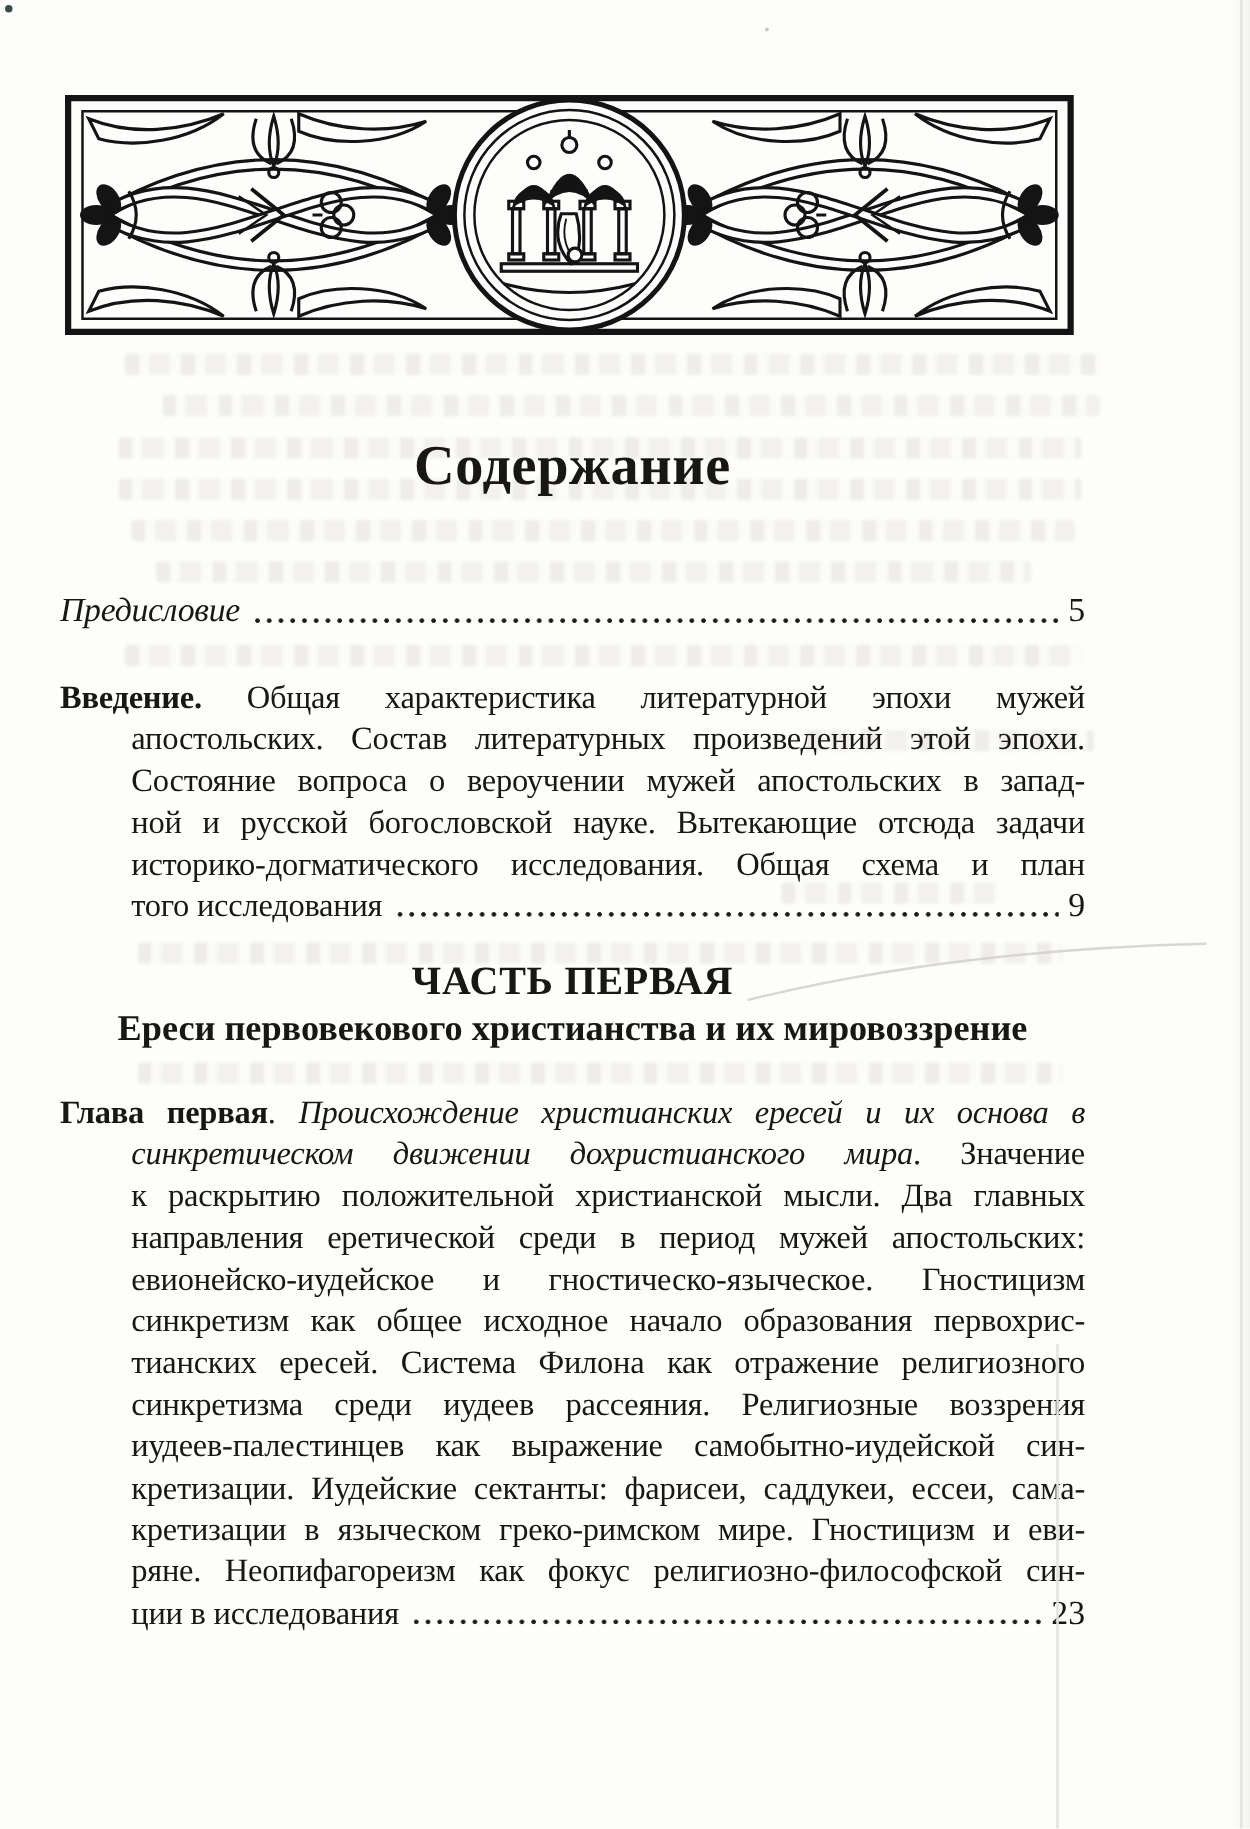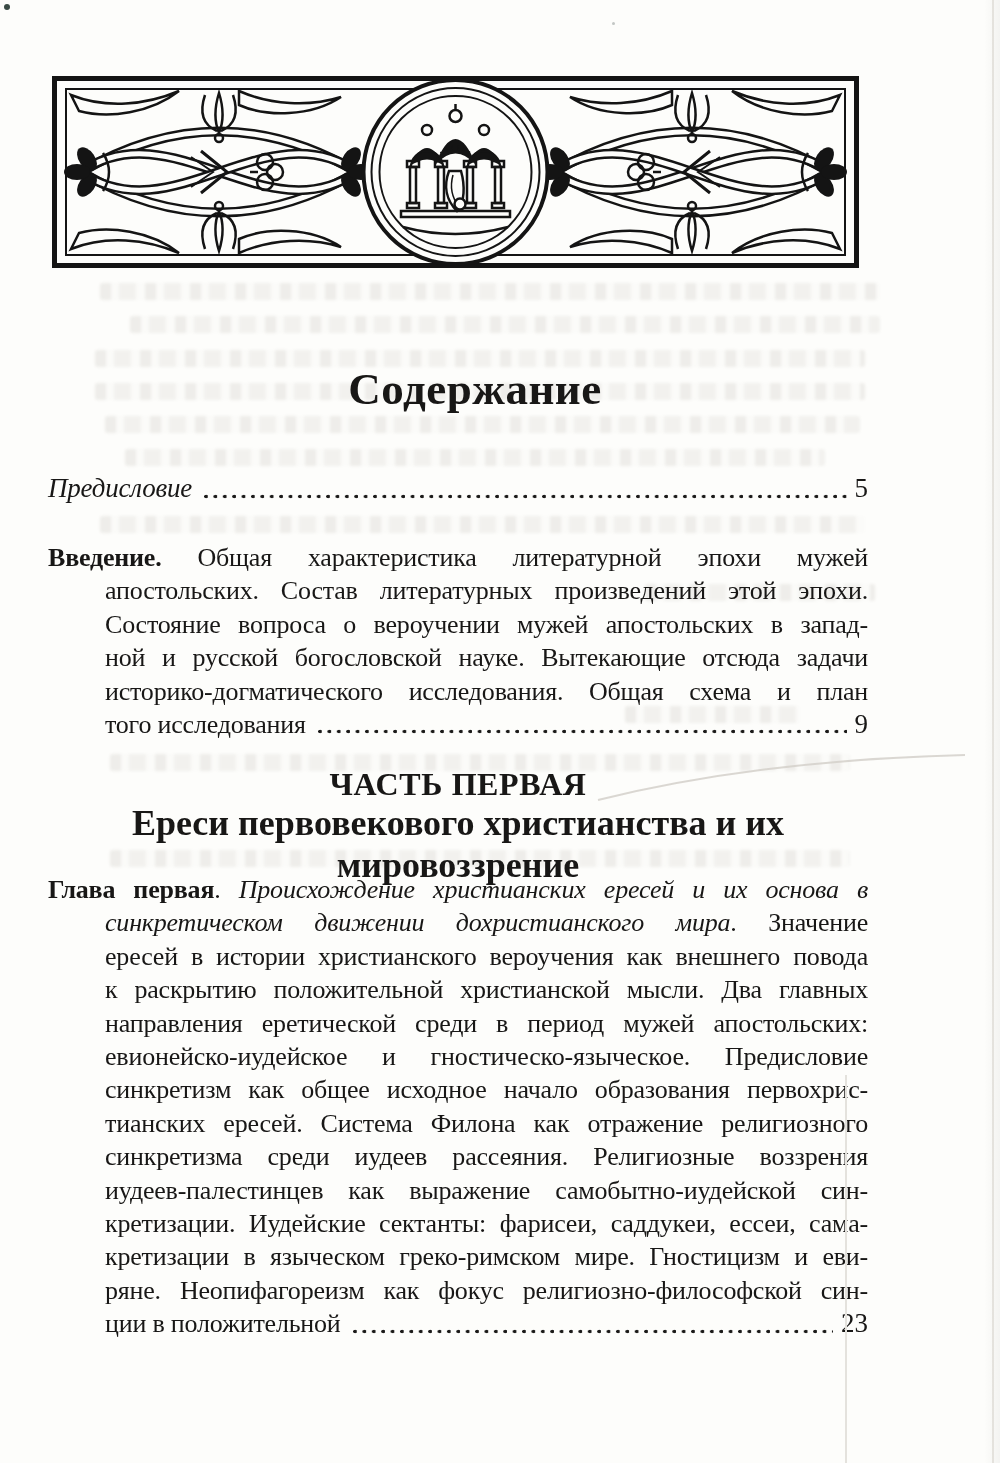--- a/index.html
+++ b/index.html
@@ -41,21 +41,21 @@
   .seg-bold{font-weight:bold;}
   .seg-italic{font-style:italic;}
   .leader{
     flex:1;align-self:flex-end;height:5px;margin:0 8px 7px 12px;
     background-image:radial-gradient(circle at 2px 2.5px,#1b1a19 1.55px,rgba(0,0,0,0) 2.1px);
     background-size:9.4px 5px;background-repeat:repeat-x;
   }
   .pagenum{font-size:27px;letter-spacing:0;}
   .part-block{position:absolute;left:48px;top:766px;width:820px;z-index:2;text-align:center;}
   .part-heading{font-size:32px;font-weight:bold;line-height:36px;letter-spacing:.6px;}
-  .part-subheading{font-size:36px;font-weight:bold;line-height:42px;}
+  .part-subheading{font-size:29px;font-weight:bold;line-height:42px;}
 </style>
 </head>
 <body>
 
 <div class="page">
 
   <div class="ghost" style="top:283px;left:100px;width:780px;"></div>
   <div class="ghost" style="top:316px;left:130px;width:750px;"></div>
   <div class="ghost" style="top:350px;left:95px;width:770px;"></div>
   <div class="ghost" style="top:383px;left:95px;width:770px;"></div>
@@ -148,21 +148,21 @@
       <line x1="404.5" y1="35" x2="404.5" y2="29" stroke="#141414" stroke-width="2.5"></line>
       <path d="M415 92 Q433 54 451 92 Q433 77 415 92 Z" fill="#141414"></path>
       <path d="M417 92 A 16 16 0 0 1 449 92" fill="none" stroke="#141414" stroke-width="2"></path>
       <circle cx="433" cy="55" r="5" fill="#fdfdfb" stroke="#141414" stroke-width="2.5"></circle>
       <path d="M398 96 C392 112 396 126 406 136 C414 128 414 110 410 96 Z" fill="#fdfdfb" stroke="#141414" stroke-width="2.5"></path>
       <path d="M402 100 C398 114 402 124 408 132" fill="none" stroke="#141414" stroke-width="1.5"></path>
       <circle cx="409" cy="129" r="5.5" fill="#fdfdfb" stroke="#141414" stroke-width="2.5"></circle>
     </g>
   </svg>
 
-  <h1 class="title" style="margin:17px;">Содержание</h1>
+  <h1 class="title" style="margin:0;">Содержание</h1>
 
   <div class="entry entry-preface">
       <div class="line final">
         <span class="seg-italic">Предисловие</span>
         <span class="leader"></span>
         <span class="pagenum">5</span>
       </div>
     </div>
   <div class="entry entry-introduction">
       <div class="line"><span class="seg-bold">Введение.</span><span class="seg-normal"> Общая характеристика литературной эпохи мужей</span></div>
@@ -178,33 +178,32 @@
     </div>
 
   <div class="part-block">
     <div class="part-heading">ЧАСТЬ ПЕРВАЯ</div>
     <div class="part-subheading">Ереси первовекового христианства и их мировоззрение</div>
   </div>
 
   <div class="entry entry-chapter1">
       <div class="line"><span class="seg-bold">Глава первая</span><span class="seg-normal">. </span><span class="seg-italic">Происхождение христианских ересей и их основа в</span></div>
       <div class="line cont"><span class="seg-italic">синкретическом движении дохристианского мира</span><span class="seg-normal">. Значение</span></div>
-      <div class="line cont"><span class="seg-normal">ересей в истории христианского вероучения как внешнего повода</span></div>
       <div class="line cont"><span class="seg-normal">к раскрытию положительной христианской мысли. Два главных</span></div>
       <div class="line cont"><span class="seg-normal">направления еретической среди в период мужей апостольских:</span></div>
-      <div class="line cont"><span class="seg-normal">евионейско-иудейское и гностическо-языческое. Предисловие</span></div>
+      <div class="line cont"><span class="seg-normal">евионейско-иудейское и гностическо-языческое. Гностицизм</span></div>
       <div class="line cont"><span class="seg-normal">синкретизм как общее исходное начало образования первохрис-</span></div>
       <div class="line cont"><span class="seg-normal">тианских ересей. Система Филона как отражение религиозного</span></div>
       <div class="line cont"><span class="seg-normal">синкретизма среди иудеев рассеяния. Религиозные воззрения</span></div>
       <div class="line cont"><span class="seg-normal">иудеев-палестинцев как выражение самобытно-иудейской син-</span></div>
       <div class="line cont"><span class="seg-normal">кретизации. Иудейские сектанты: фарисеи, саддукеи, ессеи, сама-</span></div>
       <div class="line cont"><span class="seg-normal">кретизации в языческом греко-римском мире. Гностицизм и еви-</span></div>
       <div class="line cont"><span class="seg-normal">ряне. Неопифагореизм как фокус религиозно-философской син-</span></div>
       <div class="line cont final">
-        <span class="seg-normal">ции в положительной </span>
+        <span class="seg-normal">ции в исследования </span>
         <span class="leader"></span>
         <span class="pagenum">23</span>
       </div>
     </div>
 
   <svg class="overlay-svg" width="1000" height="1463" viewBox="0 0 1000 1463" aria-hidden="true">
     <path d="M598 800 Q 760 760 965 755" fill="none" stroke="#d3d0ca" stroke-width="2" opacity="0.85"></path>
     <line x1="846" y1="1075" x2="846" y2="1463" stroke="#e4e2dd" stroke-width="2"></line>
     <line x1="993" y1="0" x2="993" y2="1463" stroke="#e9e7e2" stroke-width="2"></line>
   </svg>

